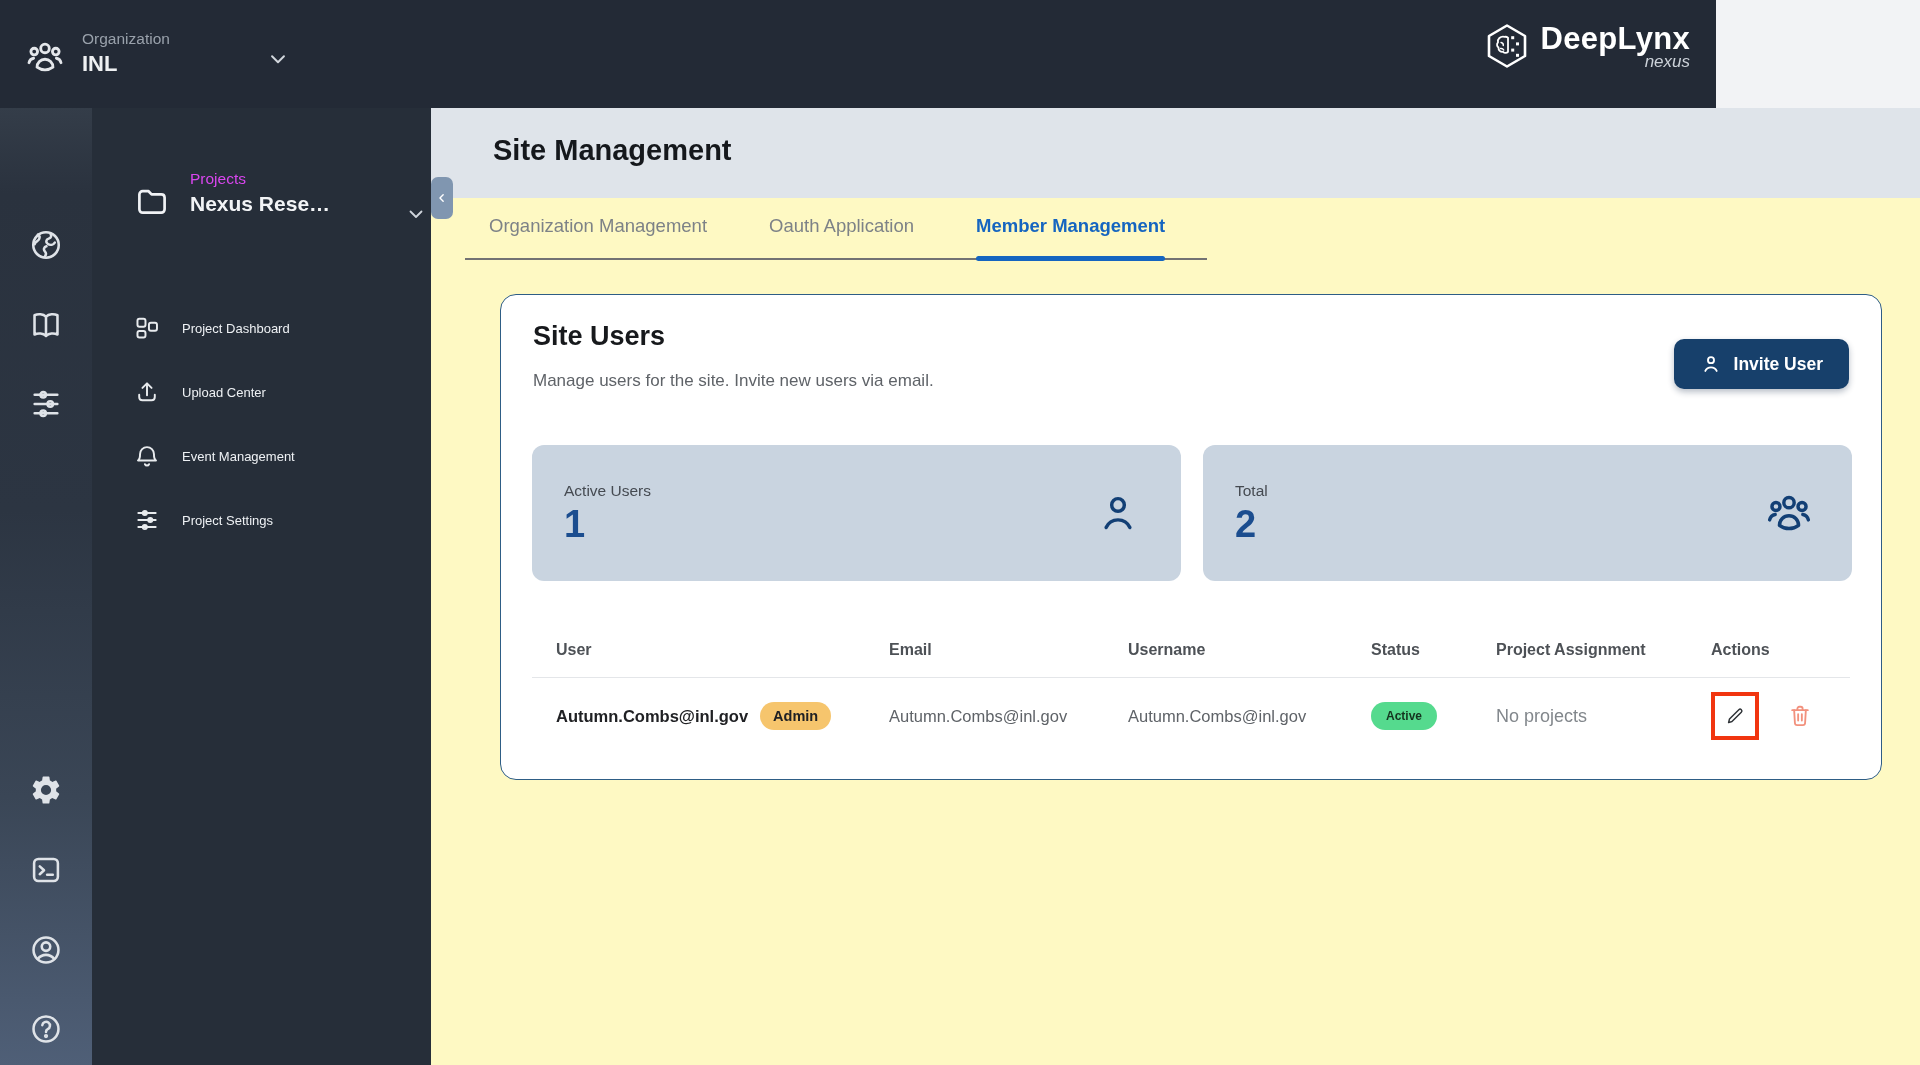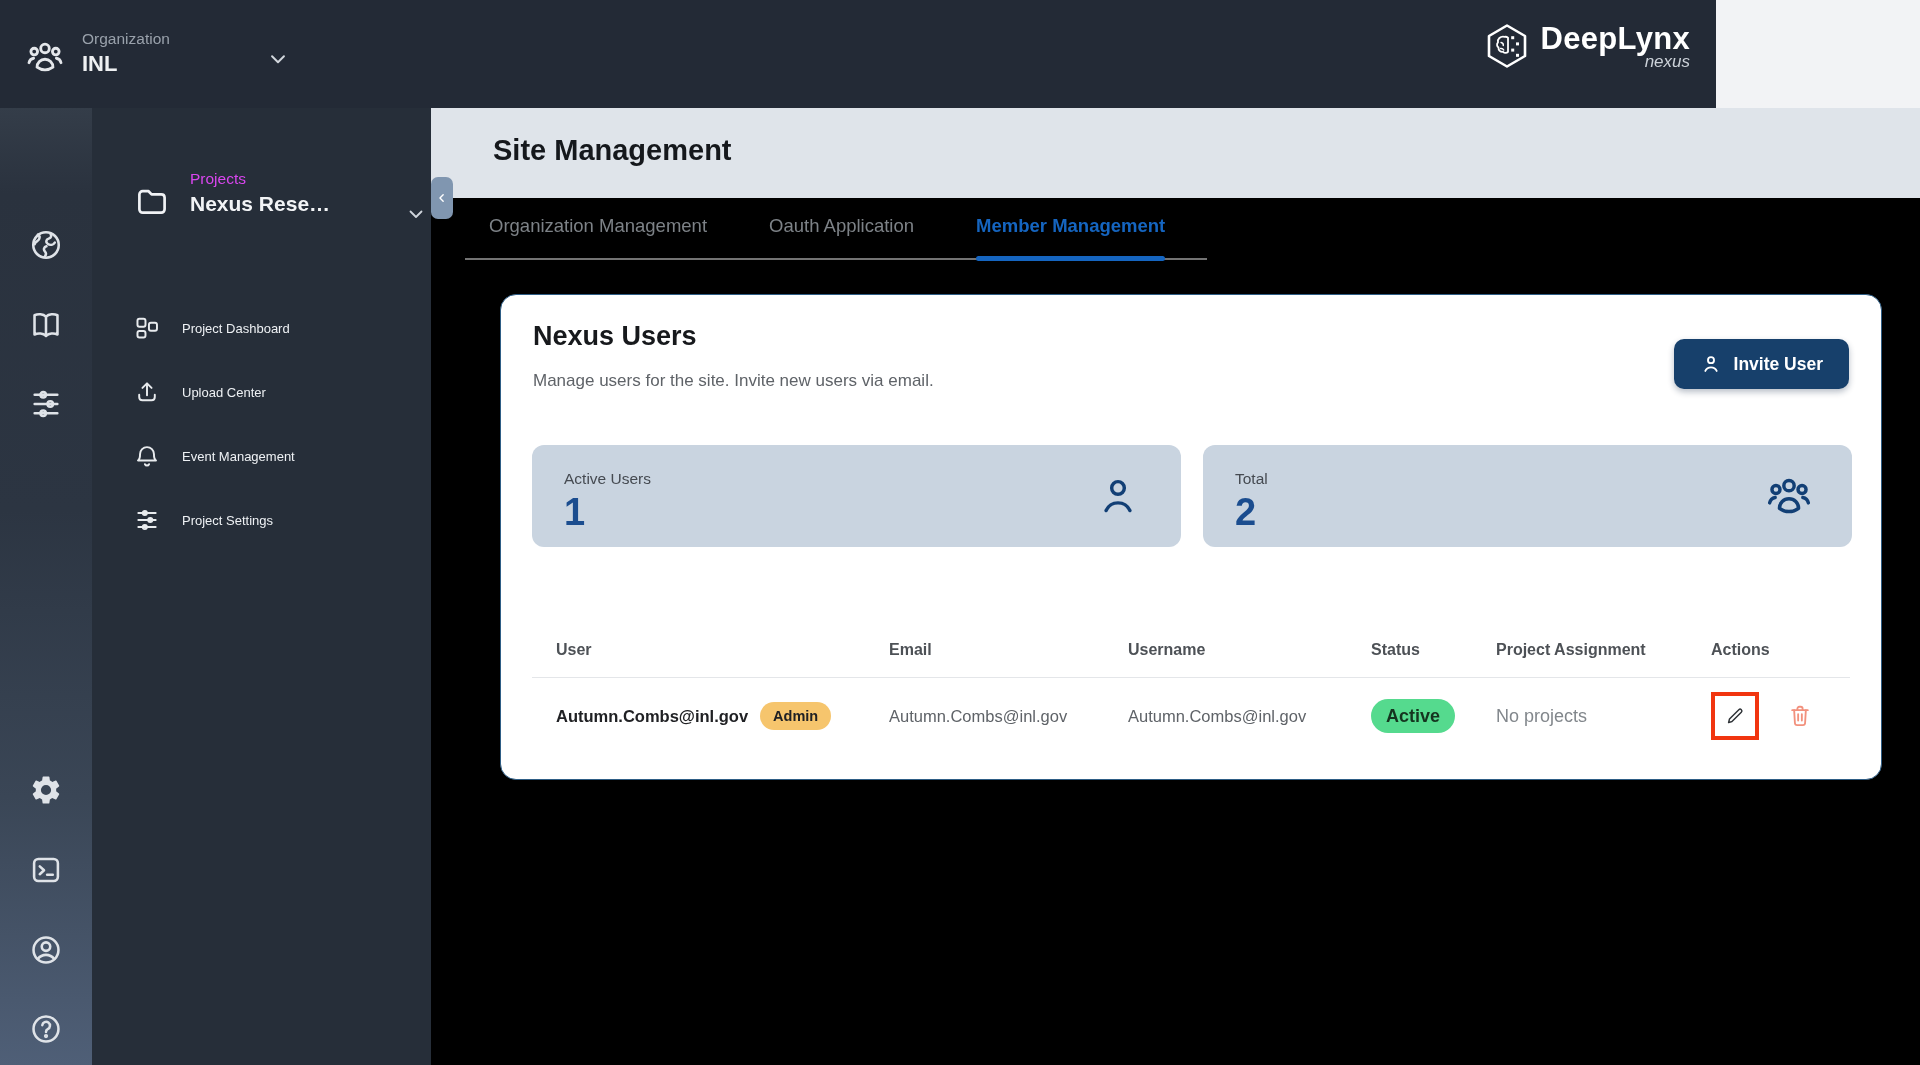--- a/index.html
+++ b/index.html
@@ -32,21 +32,21 @@
   .proj-folder { width:36px; height:36px; color:#f0f2f5; margin-top:14px; }
   .proj-text { margin-left:20px; }
   .proj-label { font-size:15.5px; color:#d946ef; }
   .proj-name { font-size:21px; font-weight:700; color:#f2f4f6; margin-top:4px; white-space:nowrap; }
   .proj-chevron { position:absolute; left:270px; top:32px; width:24px; height:24px; color:#cfd5dc; }
   .menu { position:absolute; left:42px; top:188px; right:16px; }
   .menu-item { display:flex; align-items:center; height:64px; gap:22px; color:#eef1f4; font-size:13px; cursor:pointer; }
   .menu-item svg { width:26px; height:26px; color:#e8ebee; flex:none; }
 
   
-  .main { position:absolute; left:431px; top:108px; width:1489px; height:957px; background:#000000; }
+  .main { position:absolute; left:431px; top:108px; width:1489px; height:957px; background:#fef9c3; }
   .page-header { position:absolute; left:0; top:0; width:1489px; height:90px; background:#dfe4ea; }
   .page-title { position:absolute; left:62px; top:26px; font-size:29px; font-weight:700; color:#15181c; }
   .collapse-btn { position:absolute; left:0; top:69px; width:22px; height:42px; background:#8096b0; border-radius:7px;
     display:flex; align-items:center; justify-content:center; color:#fff; cursor:pointer; z-index:6; }
   .collapse-btn svg { width:14px; height:14px; stroke-width:2.4; }
 
   .tabs { position:absolute; left:34px; top:107px; width:742px; display:flex; padding-left:24px;
     border-bottom:2px solid #737373; }
   .tab { position:relative; margin-right:62px; padding-bottom:21px; font-size:18.5px; color:#7d8287; cursor:pointer; white-space:nowrap; }
   .tab.active { color:#1565c0; font-weight:600; }
@@ -55,38 +55,38 @@
   .card { position:absolute; left:69px; top:186px; width:1382px; height:486px; background:#fff;
     border:1px solid #2e5d85; border-radius:16px; }
   .card-title { position:absolute; left:32px; top:26px; font-size:27px; font-weight:700; color:#17191c; }
   .card-sub { position:absolute; left:32px; top:76px; font-size:17px; color:#5f6368; }
   .invite-btn { position:absolute; right:32px; top:44px; height:50px; background:#17406b; color:#fff; border:none;
     border-radius:10px; display:flex; align-items:center; gap:12px; padding:0 26px; font-size:17.5px; font-weight:700;
     font-family:inherit; cursor:pointer; box-shadow:0 3px 6px rgba(20,40,70,.3); }
   .invite-btn svg { width:22px; height:22px; stroke-width:2; }
 
   .stats { position:absolute; left:31px; top:150px; display:flex; gap:22px; }
-  .stat { position:relative; width:649px; height:102px; background:#c9d4e0; border-radius:12px; padding:25px 32px; }
+  .stat { position:relative; width:649px; height:136px; background:#c9d4e0; border-radius:12px; padding:37px 32px; }
   .stat-label { font-size:15.5px; color:#454a51; }
   .stat-value { font-size:38px; font-weight:700; color:#1b4d8f; margin-top:5px; line-height:1.05; }
   .stat-icon { position:absolute; right:40px; top:50%; transform:translateY(-50%); width:46px; height:46px; color:#123f75; }
 
   .table { position:absolute; left:31px; top:328px; width:1318px; }
   .thead, .trow { display:grid; grid-template-columns:333px 239px 243px 125px 215px 1fr; align-items:center; }
   .thead { height:55px; border-bottom:1px solid #e4e6e9; }
   .thead > div { font-size:16px; font-weight:700; color:#4d5156; padding-left:24px; }
   .trow { height:76px; }
   .trow > div { padding-left:24px; }
   .cell-user { display:flex; align-items:center; gap:12px; }
   .user-name { font-size:16.5px; font-weight:700; color:#202124; white-space:nowrap; }
   .cell-muted { font-size:16.5px; color:#5f6368; }
   .cell-faint { font-size:18px; color:#82878c; }
   .badge { display:inline-block; border-radius:999px; font-weight:600; line-height:1; }
   .badge-admin { background:#f6c56d; color:#202124; font-size:14.5px; padding:7px 13px; }
-  .badge-active { background:#55da8e; color:#15341f; font-size:18px; padding:8px 15px; }
+  .badge-active { background:#55da8e; color:#15341f; font-size:12px; padding:8px 15px; }
   .cell-actions { display:flex; align-items:center; gap:28px; }
   .edit-box { width:48px; height:48px; background:#fff; border:4px solid #f1350f; display:flex; align-items:center;
     justify-content:center; cursor:pointer; }
   .edit-box svg { width:22px; height:22px; color:#2f3337; stroke-width:1.6; }
   .trash-btn { width:26px; height:26px; color:#f2917d; cursor:pointer; stroke-width:1.7; }
 </style>
 </head>
 <body>
 
 <div class="topbar">
@@ -222,21 +222,21 @@
       </svg>
   </div>
 
   <div class="tabs">
     <div class="tab">Organization Management</div>
     <div class="tab">Oauth Application</div>
     <div class="tab active">Member Management</div>
   </div>
 
   <div class="card">
-    <div class="card-title">Nexus Users</div>
+    <div class="card-title">Site Users</div>
     <div class="card-sub">Manage users for the site. Invite new users via email.</div>
     <button class="invite-btn">
       <svg viewBox="0 0 24 24">
         <circle cx="12" cy="7.8" r="3.3"></circle>
           <path d="M5.8 19.6a6.8 6.8 0 0 1 12.4 0"></path>
       </svg>
       <span>Invite User</span>
     </button>
 
     <div class="stats">

